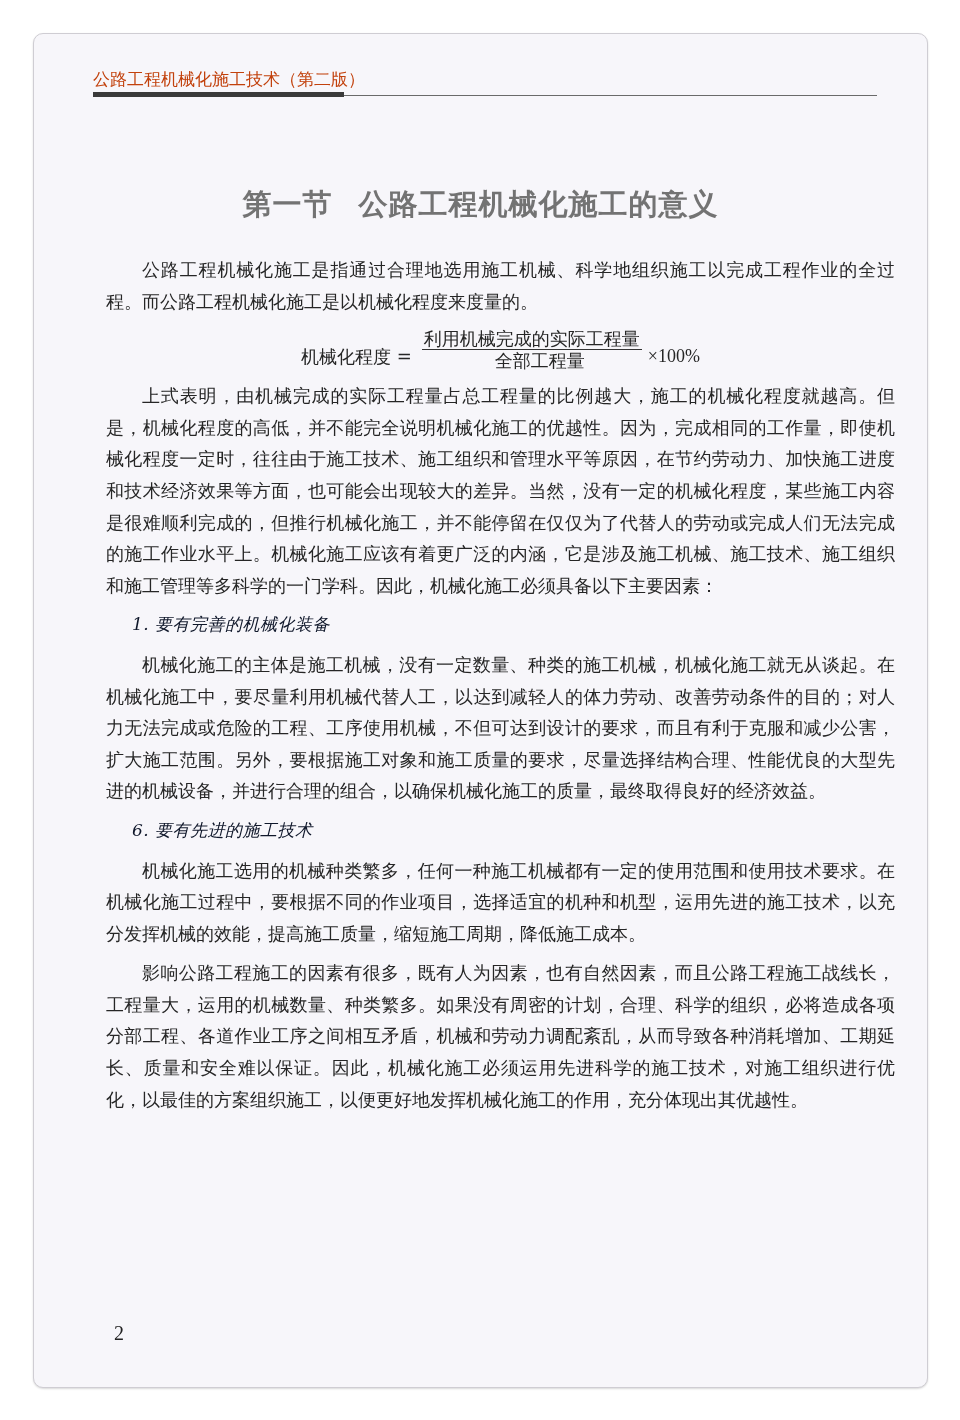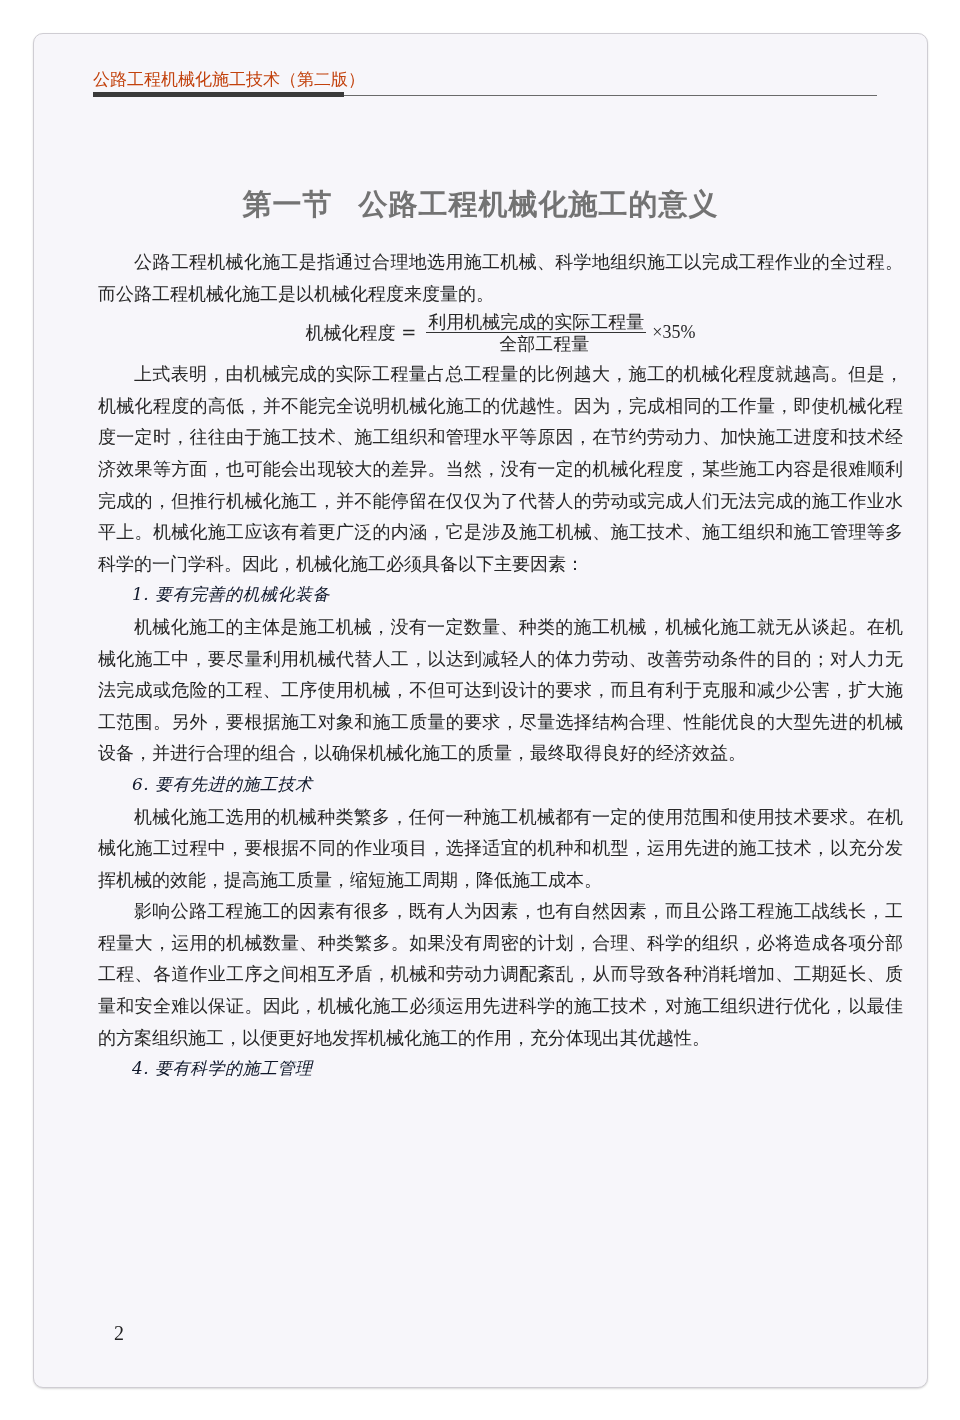--- a/index.html
+++ b/index.html
@@ -26,23 +26,23 @@
   .section-title {
     position:absolute; left:0; width:893px; top:138px; text-align:center;
     font-family: "DejaVu Sans", "Liberation Sans", sans-serif;
     font-weight:bold; font-size:29px; color:#737373; letter-spacing:1px;margin-top:13px;
   }
   .section-title .num { margin-right:26px; }
   .body {
     position:absolute; left:64px; width:805px; top:212px;
     font-size:18px; line-height:31.6px; color:#262626; text-align:justify;
   }
-  .para { text-indent:2em; margin:0; }
+  .para { text-indent:2em; margin:8px; }
   .formula {
-    display:flex; align-items:center; justify-content:center; height:47px; margin:0 0 2px 0;
+    display:flex; align-items:flex-end; justify-content:center; height:47px; margin:0 0 2px 0;
     font-size:18px;
   }
   .formula .lhs { margin-right:4px; }
   .formula .frac { display:inline-flex; flex-direction:column; align-items:center; margin:0 6px; }
   .formula .num { border-bottom:1px solid #333; padding:0 2px; line-height:21px; }
   .formula .den { line-height:22px;margin-left:16px; }
   .formula .mult { font-family:"Liberation Serif", serif; }
   .subhead {
     margin:0; padding-left:2em; font-style:italic; font-size:17px; letter-spacing:0.5px; color:#0f172a;
   }
@@ -65,30 +65,29 @@
 
   <div class="body">
     <p class="para">公路工程机械化施工是指通过合理地选用施工机械、科学地组织施工以完成工程作业的全过程。而公路工程机械化施工是以机械化程度来度量的。</p>
 
     <div class="formula">
       <span class="lhs">机械化程度 =</span>
       <span class="frac">
         <span class="num">利用机械完成的实际工程量</span>
         <span class="den">全部工程量</span>
       </span>
-      <span class="mult">×35%</span>
+      <span class="mult">×100%</span>
     </div>
 
     <p class="para">上式表明，由机械完成的实际工程量占总工程量的比例越大，施工的机械化程度就越高。但是，机械化程度的高低，并不能完全说明机械化施工的优越性。因为，完成相同的工作量，即使机械化程度一定时，往往由于施工技术、施工组织和管理水平等原因，在节约劳动力、加快施工进度和技术经济效果等方面，也可能会出现较大的差异。当然，没有一定的机械化程度，某些施工内容是很难顺利完成的，但推行机械化施工，并不能停留在仅仅为了代替人的劳动或完成人们无法完成的施工作业水平上。机械化施工应该有着更广泛的内涵，它是涉及施工机械、施工技术、施工组织和施工管理等多科学的一门学科。因此，机械化施工必须具备以下主要因素：</p>
 
     <p class="subhead">1. 要有完善的机械化装备</p>
     <p class="para">机械化施工的主体是施工机械，没有一定数量、种类的施工机械，机械化施工就无从谈起。在机械化施工中，要尽量利用机械代替人工，以达到减轻人的体力劳动、改善劳动条件的目的；对人力无法完成或危险的工程、工序使用机械，不但可达到设计的要求，而且有利于克服和减少公害，扩大施工范围。另外，要根据施工对象和施工质量的要求，尽量选择结构合理、性能优良的大型先进的机械设备，并进行合理的组合，以确保机械化施工的质量，最终取得良好的经济效益。</p>
 
     <p class="subhead">6. 要有先进的施工技术</p>
     <p class="para">机械化施工选用的机械种类繁多，任何一种施工机械都有一定的使用范围和使用技术要求。在机械化施工过程中，要根据不同的作业项目，选择适宜的机种和机型，运用先进的施工技术，以充分发挥机械的效能，提高施工质量，缩短施工周期，降低施工成本。</p>
 
     <p class="para">影响公路工程施工的因素有很多，既有人为因素，也有自然因素，而且公路工程施工战线长，工程量大，运用的机械数量、种类繁多。如果没有周密的计划，合理、科学的组织，必将造成各项分部工程、各道作业工序之间相互矛盾，机械和劳动力调配紊乱，从而导致各种消耗增加、工期延长、质量和安全难以保证。因此，机械化施工必须运用先进科学的施工技术，对施工组织进行优化，以最佳的方案组织施工，以便更好地发挥机械化施工的作用，充分体现出其优越性。</p>
 
-    <p class="subhead">4. 要有科学的施工管理</p>
   </div>
 
   <div class="page-number">2</div>
 </div>
 
 </body></html>

